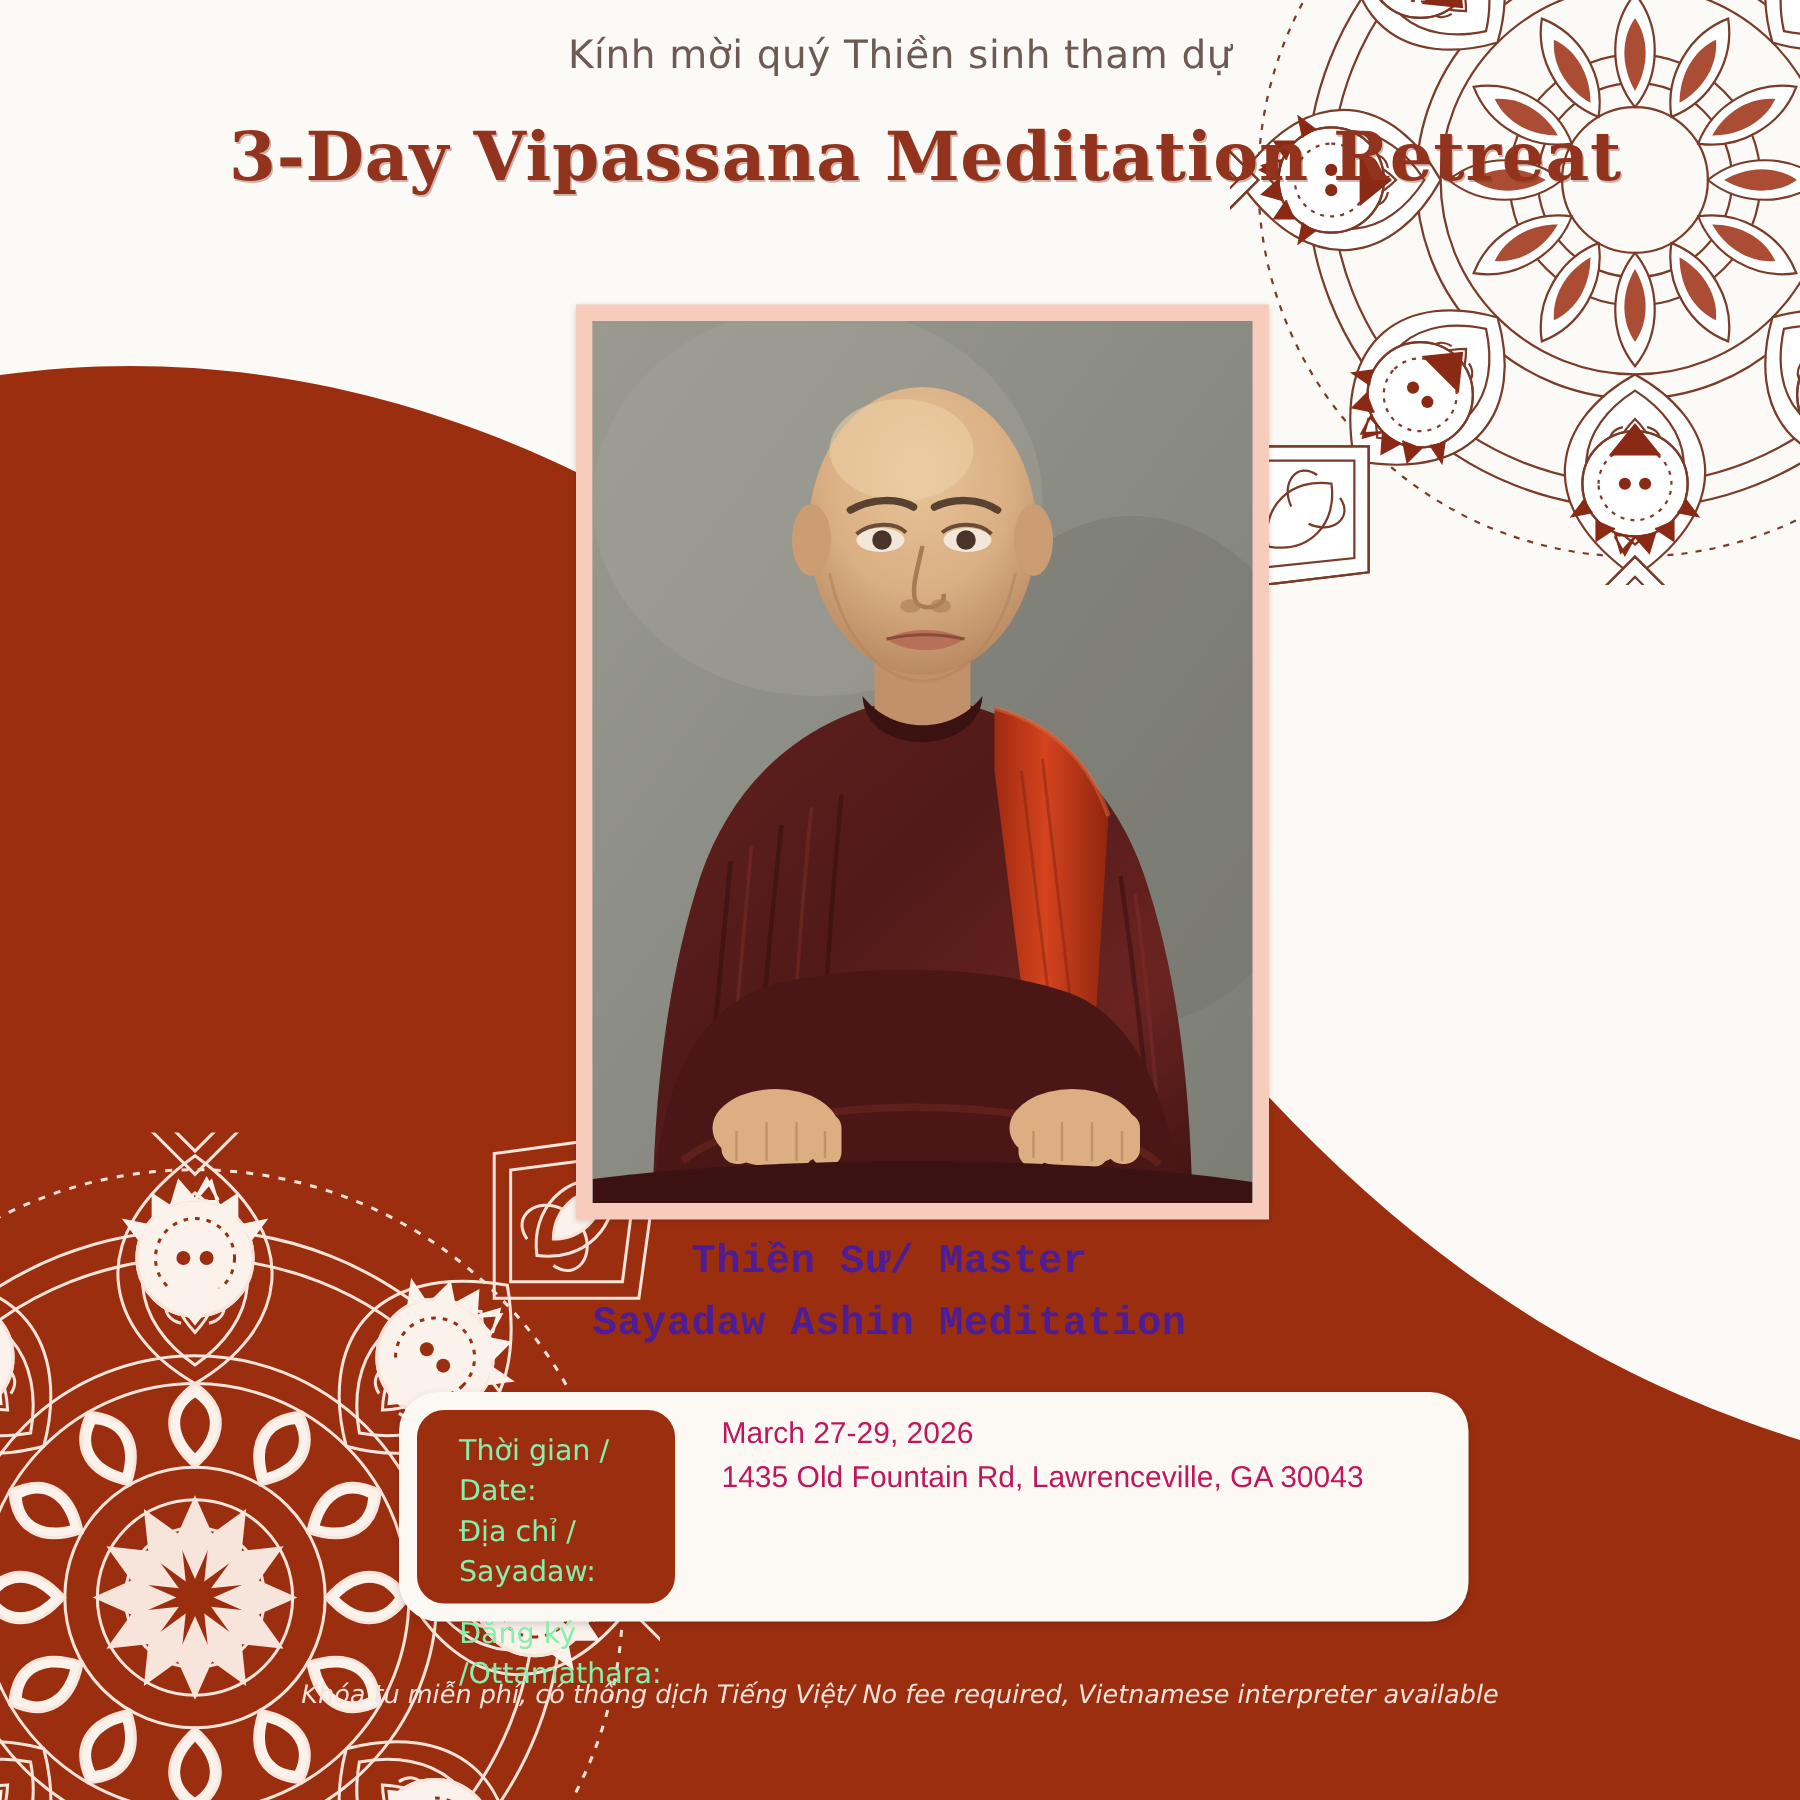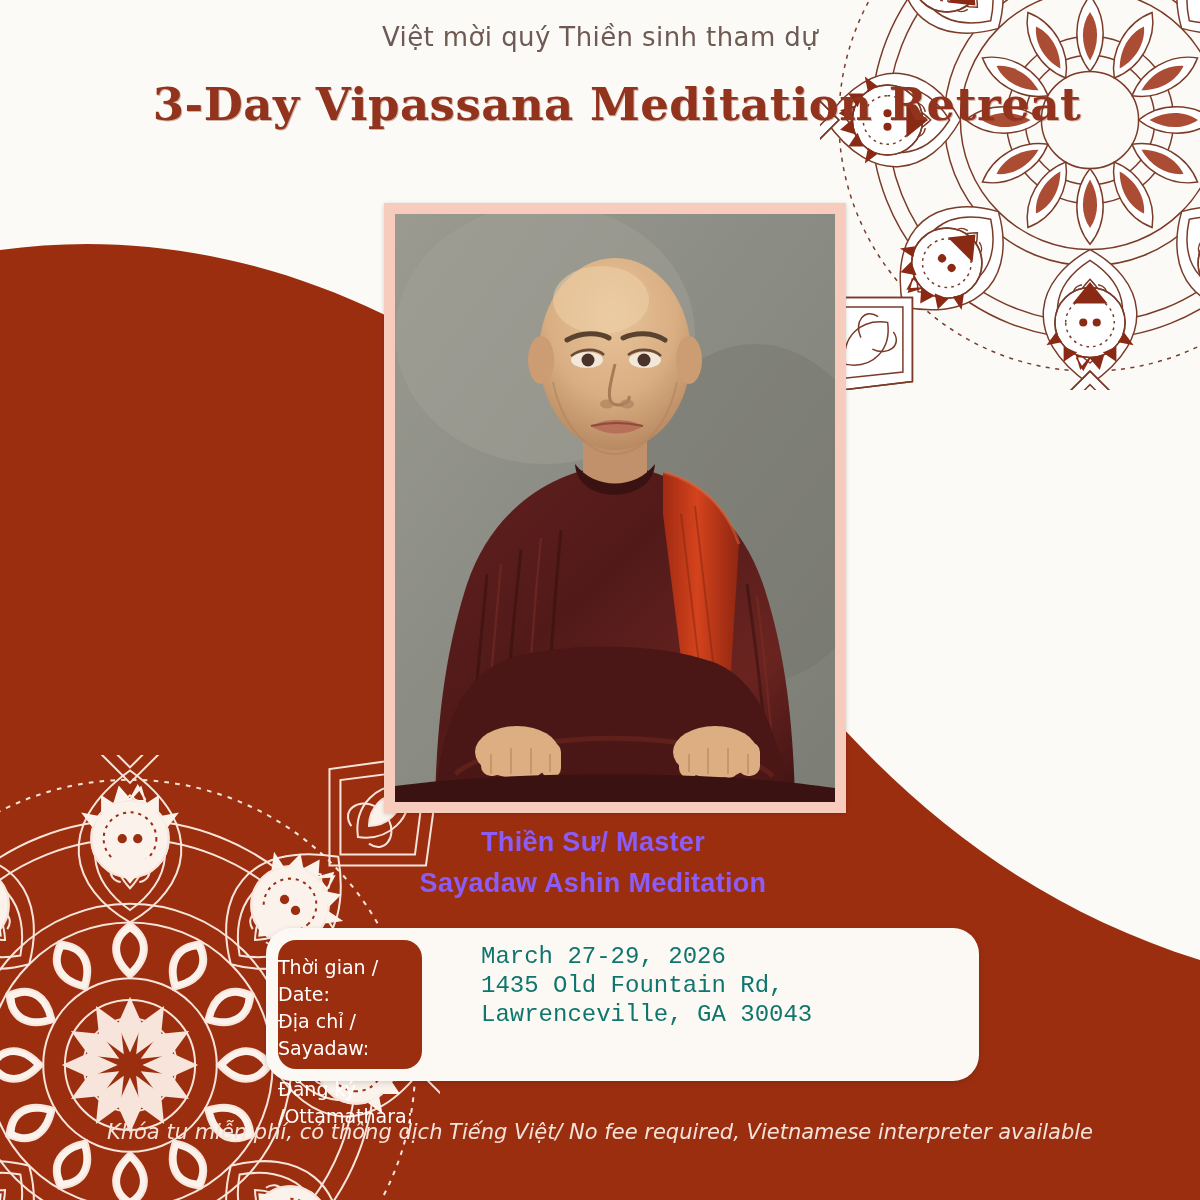--- a/index.html
+++ b/index.html
@@ -64,68 +64,68 @@
   .photo{
     position:relative;width:100%;height:100%;
     overflow:hidden;
     background:#8E8C84;
   }
   .photo svg{display:block;width:100%;height:100%;}
 
   
   .master{
     position:absolute;left:0;right:14px;text-align:center;
-    color:#8b5cf6;
+    color:#4c1d95;
     font-weight:700;
-    font-family:Liberation Sans, sans-serif;
+    font-family:Liberation Mono, monospace;
   }
   .master-1{top:827px;font-size:27px;letter-spacing:.3px;}
   .master-2{top:868px;font-size:27px;letter-spacing:.3px;}
 
   
   .info-card{
     position:absolute;
     left:266px;top:928px;
     width:713px;height:153px;
     background:#FCF8F3;
     border-radius:26px;
     box-shadow:0 2px 6px rgba(0,0,0,.15);
   }
   .info-labels{
     position:absolute;
     left:12px;top:12px;
-    width:144px;height:129px;
+    width:172px;height:129px;
     background:#9C2E10;
     border-radius:18px;
     box-sizing:border-box;
-    padding:14px 0 0 0;
-    color:#ffffff;
+    padding:14px 0 0 28px;
+    color:#86efac;
     font-size:19px;
     line-height:27px;
     font-family:"DejaVu Sans",sans-serif;
   }
   .info-labels .gap{height:14px;}
   .info-body{
     position:absolute;
     left:215px;top:14px;right:6px;
-    color:#0f766e;
-    font-size:24px;
+    color:#be185d;
+    font-size:20px;
     line-height:29px;
-    font-family:Liberation Mono, monospace;
+    font-family:Liberation Sans, sans-serif;
   }
   .info-body ul{margin:0;padding-left:28px;}
   .info-body li{list-style:disc;}
 
   
   .footnote{
     position:absolute;left:0;right:0;top:1120px;
     text-align:center;
     color:#F3E3DA;
     font-style:italic;
-    font-size:21px;
+    font-size:17px;
     font-family:"DejaVu Sans",sans-serif;
   }
 </style>
 </head>
 <body>
 
 <div id="poster">
 
   <div class="bg-white"></div>
 
@@ -314,21 +314,21 @@
           <use href="#q4" transform="rotate(90)"></use>
         <use href="#q4" transform="rotate(135)"></use>
           <use href="#q4" transform="rotate(180)"></use>
         <use href="#q4" transform="rotate(225)"></use>
           <use href="#q4" transform="rotate(270)"></use>
         <use href="#q4" transform="rotate(315)"></use>
       </g>
     </g>
   </svg>
 
-  <div class="hdr eyebrow">Việt mời quý Thiền sinh tham dự</div>
+  <div class="hdr eyebrow">Kính mời quý Thiền sinh tham dự</div>
   <div class="hdr title">3-Day Vipassana Meditation Retreat</div>
 
   <div class="photo-frame">
     <div class="photo">
       <svg viewBox="0 0 440 588" preserveAspectRatio="xMidYMid slice">
         <defs>
           <linearGradient id="bgp" x1="0" y1="0" x2="1" y2="1">
             <stop offset="0%" stop-color="#9A9A90"></stop>
             <stop offset="45%" stop-color="#8B8C84"></stop>
             <stop offset="100%" stop-color="#7C7D75"></stop>

